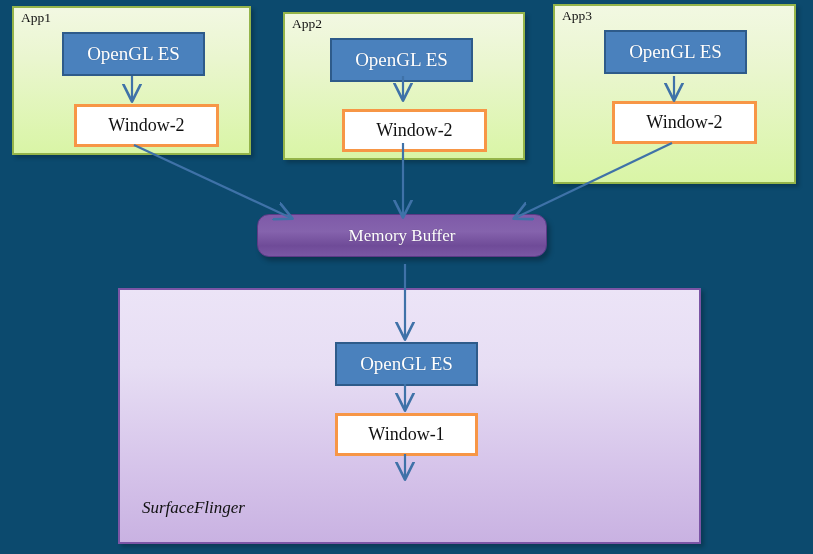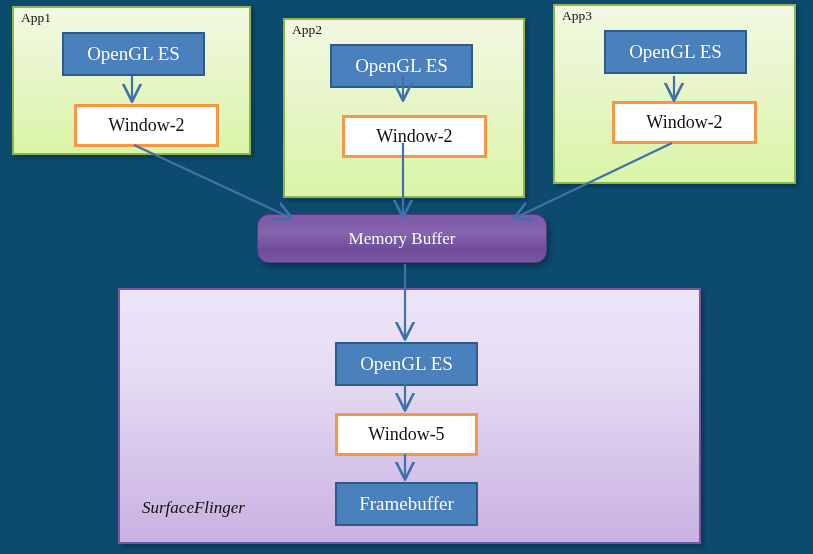--- a/index.html
+++ b/index.html
@@ -110,39 +110,38 @@
 <body>
 
 <div id="stage">
 
   <div class="app-container" style="left:12px; top:6px; width:239px; height:149px;">
     <div class="app-label">App1</div>
     <div class="node node-blue" style="left:48px; top:24px; width:143px; height:44px;">OpenGL ES</div>
     <div class="node node-white" style="left:60px; top:96px; width:145px; height:43px;">Window-2</div>
   </div>
 
-  <div class="app-container" style="left:283px; top:18px; width:242px; height:180px;">
+  <div class="app-container" style="left:283px; top:12px; width:242px; height:148px;">
     <div class="app-label">App2</div>
     <div class="node node-blue" style="left:45px; top:24px; width:143px; height:44px;">OpenGL ES</div>
     <div class="node node-white" style="left:57px; top:95px; width:145px; height:43px;">Window-2</div>
   </div>
 
   <div class="app-container" style="left:553px; top:4px; width:243px; height:180px;">
     <div class="app-label">App3</div>
     <div class="node node-blue" style="left:49px; top:24px; width:143px; height:44px;">OpenGL ES</div>
     <div class="node node-white" style="left:57px; top:95px; width:145px; height:43px;">Window-2</div>
   </div>
 
-  <div id="memory-buffer" style="left:257px; top:214px; width:290px; height:49px;">Memory Buffer</div>
+  <div id="memory-buffer" style="left:257px; top:214px; width:290px; height:43px;">Memory Buffer</div>
 
   <div id="surfaceflinger" style="left:118px; top:288px; width:583px; height:256px;">
     <div id="surfaceflinger-label">SurfaceFlinger</div>
     <div class="node node-blue" style="left:215px; top:52px; width:143px; height:44px;">OpenGL ES</div>
-    <div class="node node-white" style="left:215px; top:123px; width:143px; height:43px;">Window-5</div>
-    <div class="node node-blue" style="left:215px; top:192px; width:143px; height:44px;">Framebuffer</div>
+    <div class="node node-white" style="left:215px; top:123px; width:143px; height:43px;">Window-1</div>
   </div>
 
   <svg id="connectors" viewBox="0 0 813 554" width="813" height="554">
     <defs>
       <marker id="ahead" viewBox="0 0 12 12" refX="10" refY="6" markerWidth="9" markerHeight="9" orient="auto-start-reverse">
         <path d="M0,0.5 L11,6 L0,11.5" fill="none" stroke="#3f72a8" stroke-width="1.6" stroke-linecap="round" stroke-linejoin="round"></path>
       </marker>
     </defs>
 
     <line x1="132" y1="76" x2="132" y2="100" stroke="#3f72a8" stroke-width="2.2" marker-end="url(#ahead)"></line>

